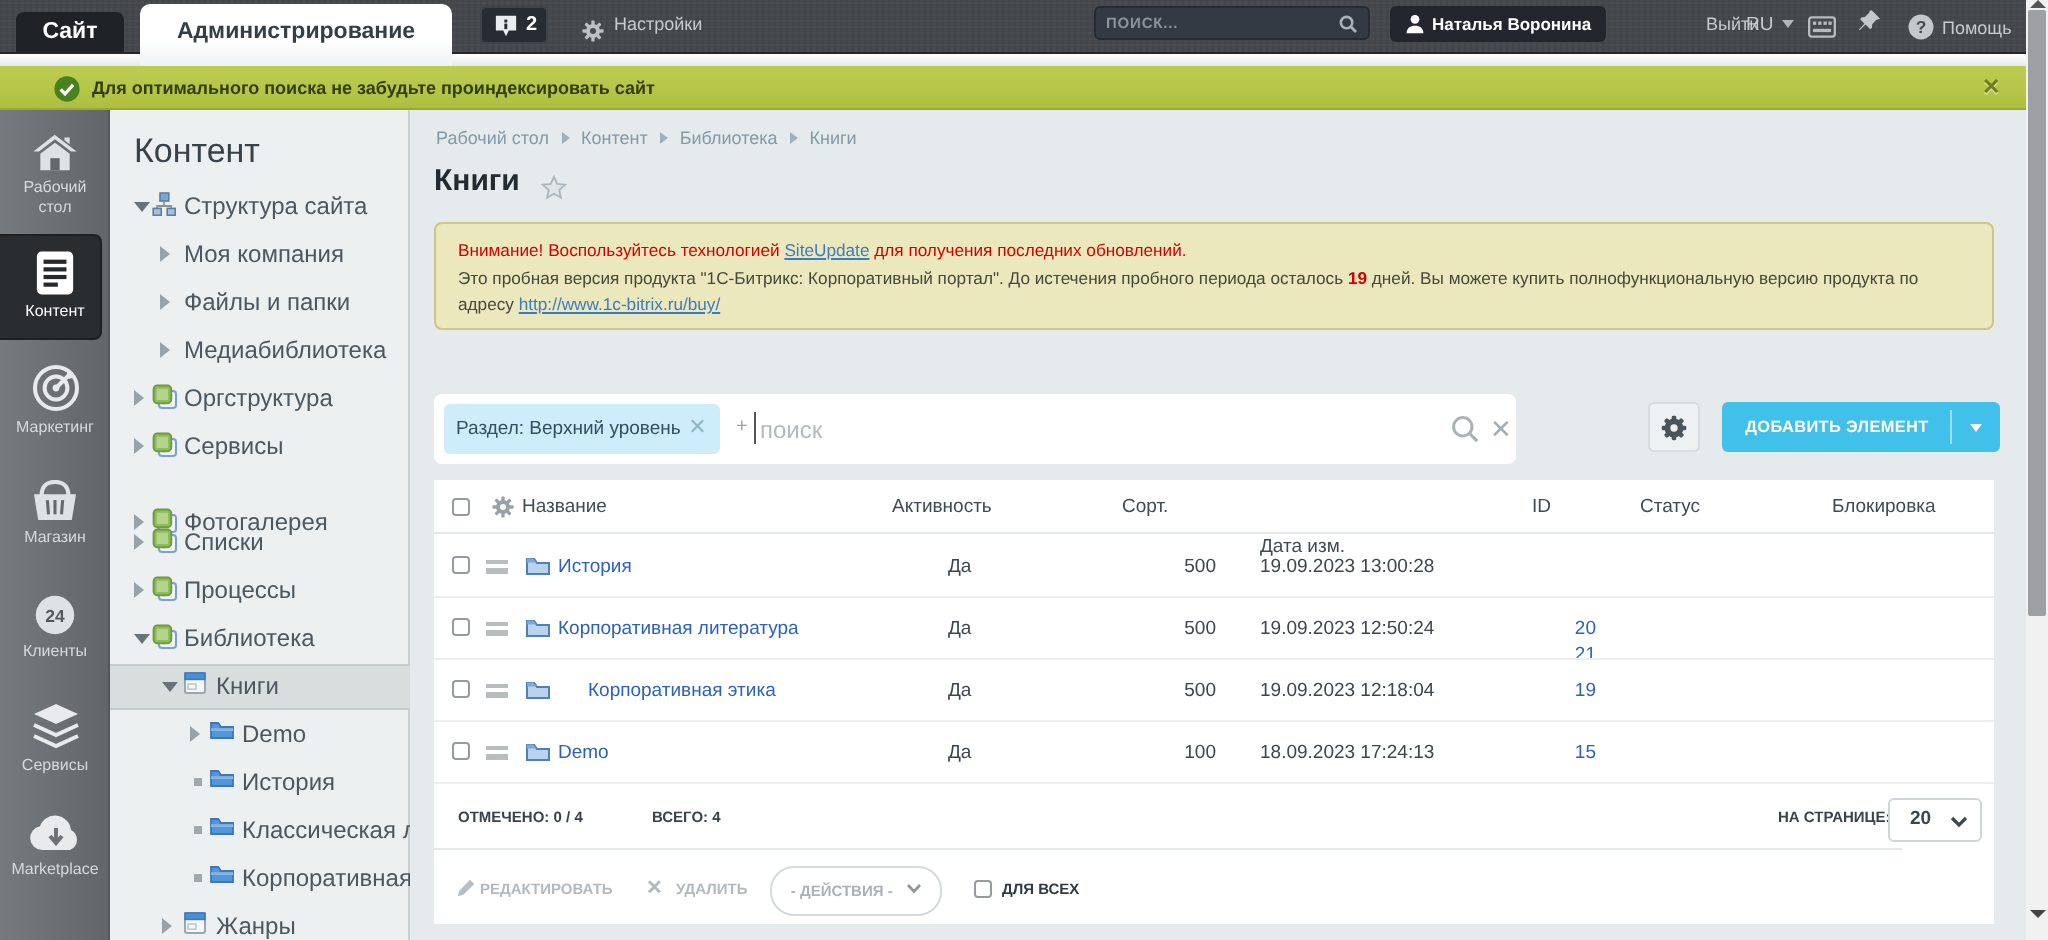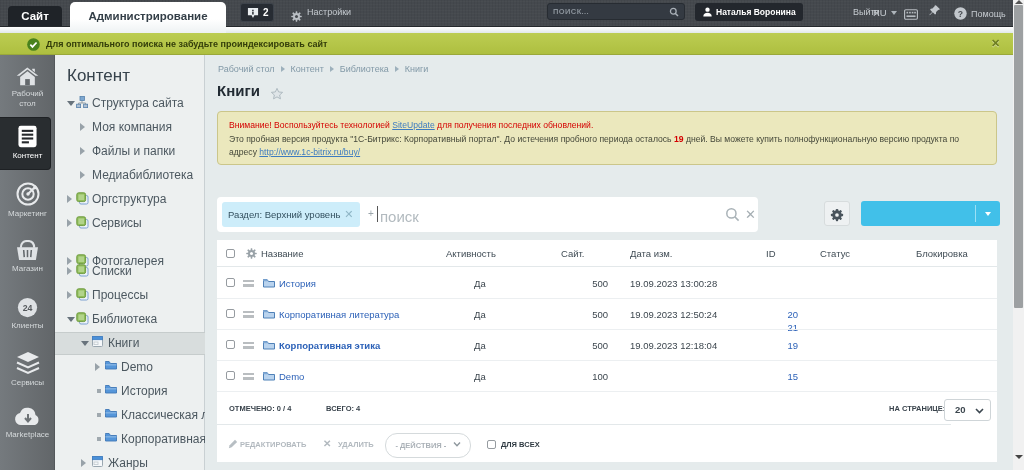--- a/index.html
+++ b/index.html
@@ -81,21 +81,21 @@
   #warn .red { color:#d40000; }
   #warn a { color:#3d7bc0; }
 
   
   #filter { position:absolute; left:12px; top:142px; width:541px; height:35px; background:#fff; border-radius:4px; }
   #chip { position:absolute; left:5px; top:5px; height:25px; background:#cdedfa; border-radius:3px;
     font-size:9.5px; color:#33505f; line-height:25px; padding:0 20px 0 6px; }
   #chip i { position:absolute; right:7px; top:0; font-style:normal; color:#8fb6c6; font-size:11px;}
   #plus { position:absolute; left:151px; top:11px; color:#9aa4aa; font-size:10px;}
   #caret { position:absolute; left:160px; top:9px; width:1px; height:16px; background:#555; }
-  #phsearch { position:absolute; left:163px; top:11px; color:#b2babf; font-size:15px; }
+  #phsearch { position:absolute; left:163px; top:11px; color:#b2babf; font-size:12px; }
   #fmag { position:absolute; left:508px; top:10px; }
   #fx { position:absolute; left:528px; top:10px; color:#a4adb2; font-size:13px; }
   #gearbtn { position:absolute; left:619px; top:146px; width:26px; height:25px; background:#eef1f2;
     border:1px solid #d7dcdd; border-radius:3px; text-align:center; line-height:23px;}
   #addbtn { position:absolute; left:656px; top:146px; width:139px; height:25px; background:#41c0e9; border-radius:3px;
     color:#fff; font-size:8.2px; font-weight:bold; letter-spacing:.2px; }
   #addbtn .main { position:absolute; left:0; top:0; width:115px; height:25px; line-height:25px; text-align:center; white-space:nowrap;}
   #addbtn .dd { position:absolute; right:0; top:4px; width:25px; height:17px; border-left:1px solid #9be0f5; }
   #addbtn .dd:after { content:""; position:absolute; left:9px; top:7px; border-left:3.5px solid transparent;
     border-right:3.5px solid transparent; border-top:4px solid #fff; }
@@ -378,20 +378,21 @@
           <rect x="6.7" y="1.0" width="2.6" height="3" rx="0.8" transform="rotate(135 8 8)"></rect>
           <rect x="6.7" y="1.0" width="2.6" height="3" rx="0.8" transform="rotate(180 8 8)"></rect>
           <rect x="6.7" y="1.0" width="2.6" height="3" rx="0.8" transform="rotate(225 8 8)"></rect>
           <rect x="6.7" y="1.0" width="2.6" height="3" rx="0.8" transform="rotate(270 8 8)"></rect>
           <rect x="6.7" y="1.0" width="2.6" height="3" rx="0.8" transform="rotate(315 8 8)"></rect>
         </g>
         <circle cx="8" cy="8" r="2.1" fill="#eef1f2"></circle>
       </svg>
   </div>
   <div id="addbtn">
+      <div class="main">ДОБАВИТЬ ЭЛЕМЕНТ</div>
       <div class="dd"></div>
     </div>
   <div id="tbl">
     <div class="trow hdr">
       <span class="cb" style="left:9px; top:9px;"></span>
       <svg style="position:absolute; left:29px; top:8px;" width="11" height="11" viewBox="0 0 16 16">
           <g fill="#98a1a7">
             <circle cx="8" cy="8" r="5.1"></circle>
             <rect x="6.8" y="0.3" width="2.4" height="3.4" rx="0.7" transform="rotate(0 8 8)"></rect>
             <rect x="6.8" y="0.3" width="2.4" height="3.4" rx="0.7" transform="rotate(45 8 8)"></rect>
@@ -399,22 +400,22 @@
             <rect x="6.8" y="0.3" width="2.4" height="3.4" rx="0.7" transform="rotate(135 8 8)"></rect>
             <rect x="6.8" y="0.3" width="2.4" height="3.4" rx="0.7" transform="rotate(180 8 8)"></rect>
             <rect x="6.8" y="0.3" width="2.4" height="3.4" rx="0.7" transform="rotate(225 8 8)"></rect>
             <rect x="6.8" y="0.3" width="2.4" height="3.4" rx="0.7" transform="rotate(270 8 8)"></rect>
             <rect x="6.8" y="0.3" width="2.4" height="3.4" rx="0.7" transform="rotate(315 8 8)"></rect>
           </g>
           <circle cx="8" cy="8" r="2.2" fill="#fff"></circle>
         </svg>
       <span class="cell" style="left:44px;">Название</span>
       <span class="cell" style="left:229px;">Активность</span>
-      <span class="cell" style="left:344px;">Сайт.</span>
-      <span class="cell" style="left:413px;">Дата изм.</span>
+      <span class="cell" style="left:344px;">Сорт.</span>
+      <span class="cell" style="left:413px;margin-top:20px;">Дата изм.</span>
       <span class="cell" style="left:549px;">ID</span>
       <span class="cell" style="left:603px;">Статус</span>
       <span class="cell" style="left:699px;">Блокировка</span>
     </div>
     <div class="trow drow" style="top:28px;">
       <span class="cb" style="left:9px; top:10px;"></span>
         <span class="ham" style="left:26px; top:12px;"></span>
       <svg style="position:absolute; left:46px; top:10px;" width="12" height="10" viewBox="0 0 12 10">
           <path d="M0.5 2.5v6.5h11V3.5h-6l-1.4-2H0.5z" fill="#b9d3ee" stroke="#4f81b8" stroke-width="1"></path>
           <path d="M0.5 3.2h4.6l-1.5-2H0.5z" fill="#7fa8d4"></path>
@@ -438,36 +439,37 @@
       <span class="cell" style="left:413px;">19.09.2023 12:50:24</span>
       <span class="cell lnk num" style="left:540px; width:41px;">20</span>
     </div>
     <div class="trow drow" style="top:90px;">
       <span class="cb" style="left:9px; top:10px;"></span>
         <span class="ham" style="left:26px; top:12px;"></span>
       <svg style="position:absolute; left:46px; top:10px;" width="12" height="10" viewBox="0 0 12 10">
           <path d="M0.5 2.5v6.5h11V3.5h-6l-1.4-2H0.5z" fill="#b9d3ee" stroke="#4f81b8" stroke-width="1"></path>
           <path d="M0.5 3.2h4.6l-1.5-2H0.5z" fill="#7fa8d4"></path>
         </svg>
-      <span class="cell lnk" style="left:62px;font-weight:bold;">Корпоративная этика</span>
+      <span class="cell lnk" style="left:77px;">Корпоративная этика</span>
       <span class="cell" style="left:257px;">Да</span>
       <span class="cell num" style="left:325px; width:66px;">500</span>
       <span class="cell" style="left:413px;">19.09.2023 12:18:04</span>
       <span class="cell lnk num" style="left:540px; width:41px;">19</span>
     </div>
     <div class="trow drow" style="top:121px;">
       <span class="cb" style="left:9px; top:10px;"></span>
         <span class="ham" style="left:26px; top:12px;"></span>
       <svg style="position:absolute; left:46px; top:10px;" width="12" height="10" viewBox="0 0 12 10">
           <path d="M0.5 2.5v6.5h11V3.5h-6l-1.4-2H0.5z" fill="#b9d3ee" stroke="#4f81b8" stroke-width="1"></path>
           <path d="M0.5 3.2h4.6l-1.5-2H0.5z" fill="#7fa8d4"></path>
         </svg>
       <span class="cell lnk" style="left:62px;">Demo</span>
       <span class="cell" style="left:257px;">Да</span>
       <span class="cell num" style="left:325px; width:66px;">100</span>
+      <span class="cell" style="left:413px;">18.09.2023 17:24:13</span>
       <span class="cell lnk num" style="left:540px; width:41px;">15</span>
     </div>
     <div id="tfoot">
       <span style="position:absolute; left:12px; top:14px;">ОТМЕЧЕНО: 0 / 4</span>
       <span style="position:absolute; left:109px; top:14px;">ВСЕГО: 4</span>
       <span style="position:absolute; left:672px; top:14px;">НА СТРАНИЦЕ:</span>
       <span style="position:absolute; left:727px; top:9px; width:47px; height:22px; border:1px solid #cfd5d8; border-radius:3px; background:#fff; color:#3c464e; font-size:9.5px; line-height:20px; padding-left:10px;">20
         <svg style="position:absolute; right:6px; top:8px;" width="9" height="6" viewBox="0 0 9 6">
             <path d="M1 1l3.5 3.5L8 1" fill="none" stroke="#3c4750" stroke-width="1.6"></path>
           </svg>

